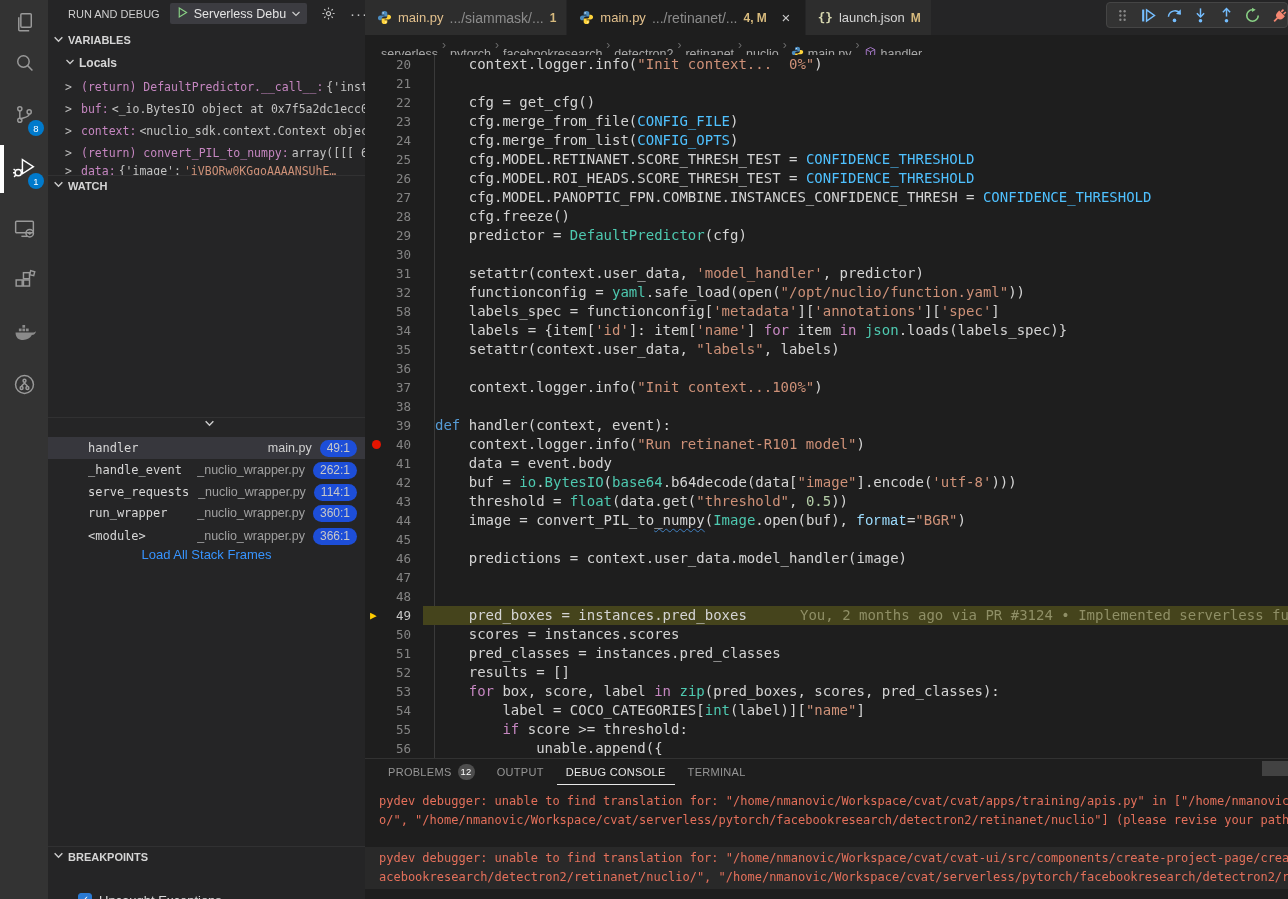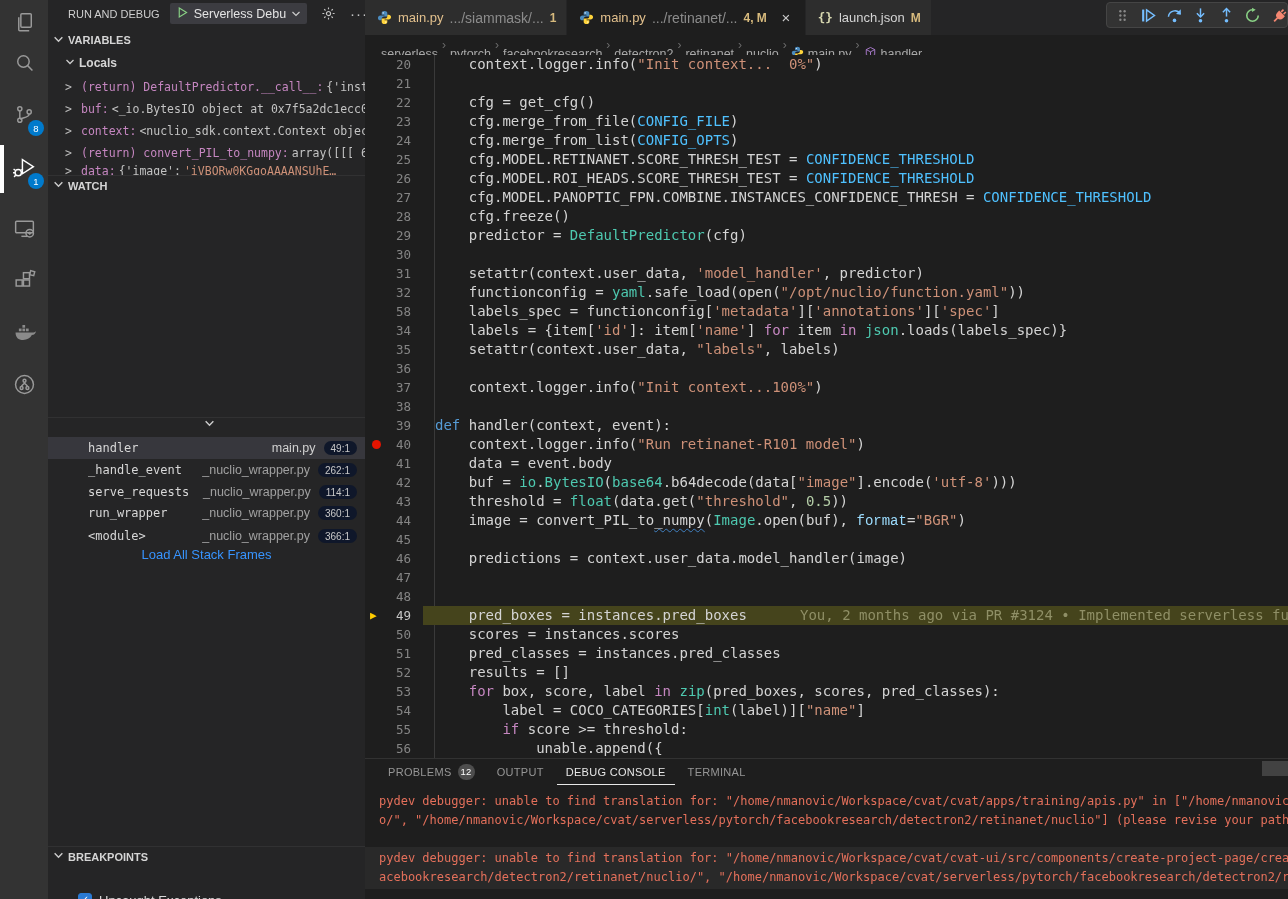--- a/index.html
+++ b/index.html
@@ -43,21 +43,21 @@
   .var-name{color:var(--varname,#c586c0);}
   .var-val{color:#c3c3c3;}
   .var-str{color:var(--tk-s,#ce9178);}
   .var-row.clipped{height:11px;overflow:hidden;}
 
   .frame-row{position:absolute;left:0;right:0;height:22px;display:flex;align-items:center;padding:0 8px 0 40px;cursor:pointer;}
   .frame-row.selected{background:#37373d;}
   .frame-name{font-family:"DejaVu Sans Mono",monospace;font-size:12px;color:#d7d7d7;white-space:nowrap;}
   .frame-file{margin-left:auto;font-size:12.5px;color:#a0a0a0;padding-right:8px;white-space:nowrap;}
   .frame-row.selected .frame-file{color:#d0d0d0;}
-  .frame-pos{flex:0 0 auto;background:#0f172a;color:#c8c8c8;font-size:10px;border-radius:9px;padding:1.5px 7px;}
+  .frame-pos{flex:0 0 auto;background:#1d4ed8;color:#c8c8c8;font-size:12px;border-radius:9px;padding:1.5px 7px;}
   #load-frames{position:absolute;left:0;right:0;text-align:center;font-size:13px;color:var(--link,#3794ff);cursor:pointer;}
 
   .bp-row{position:absolute;left:0;right:0;height:20px;display:flex;align-items:center;gap:7px;padding-left:30px;font-size:13px;color:#d8d8d8;cursor:pointer;}
   .cbx{width:14px;height:14px;border:1.5px solid #e3e3e3;border-radius:3px;background:transparent;flex:0 0 auto;}
   .cbx.checked{border-color:#2a7ad4;background:#2a7ad4;color:#fff;font-size:10px;line-height:12px;text-align:center;}
 
   
   #editor{position:absolute;left:365px;top:0;width:923px;height:758px;background:var(--bg-editor);}
   #tabbar{position:absolute;top:0;left:0;right:0;height:35px;background:var(--bg-side);display:flex;}
   .tab{height:35px;display:flex;align-items:center;gap:6px;padding:0 10px 0 12px;background:var(--bg-tab-inactive);

